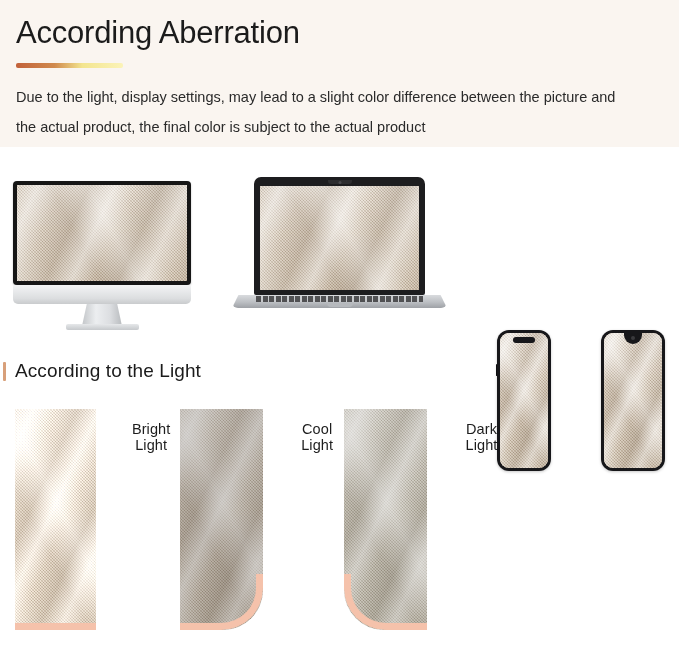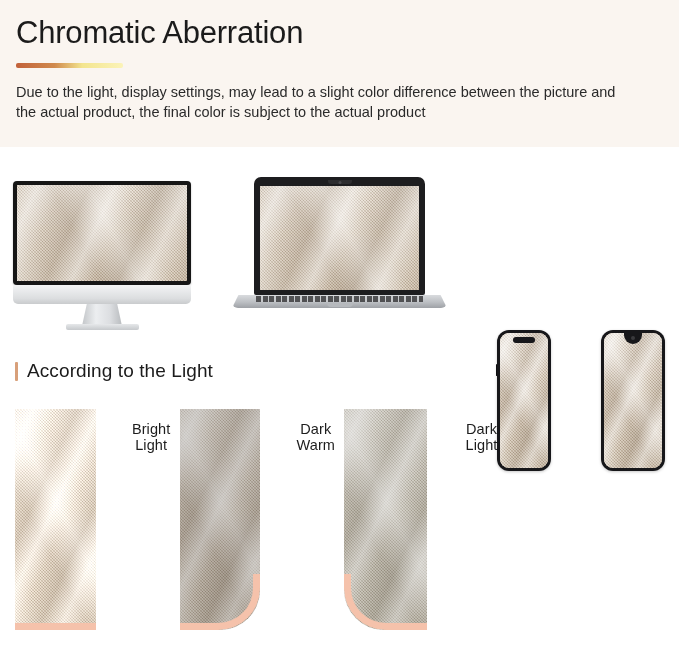--- a/index.html
+++ b/index.html
@@ -50,21 +50,21 @@
     border-radius: 2px;
     background: linear-gradient(90deg, #c2613a 0%, #d08a4e 36%, #f3e58f 62%, #fbf3b8 100%);
   }
 
   .intro {
     position: absolute;
     left: 16px;
     top: 82px;
     width: 615px;
     font-size: 14.5px;
-    line-height: 20px;
+    line-height: 30px;
     color: #2a2a2a;
     font-weight: 400;
   }
 
   
   .devices {
     position: absolute;
     left: 0; top: 147px;
     width: 679px;
     height: 200px;
@@ -230,21 +230,21 @@
   .side-btn {
     position: absolute; left: -1.5px; top: 34px;
     width: 1.5px; height: 12px;
     background: #0e0e10;
     border-radius: 1px;
   }
 
   
   .section-heading {
     position: absolute;
-    left: 15px;
+    left: 3px;
     top: 360px;
     display: flex;
     align-items: center;
     gap: 9px;
   }
   .heading-tick {
     width: 3px;
     height: 19px;
     background: #d8a07a;
     border-radius: 1px;
@@ -318,21 +318,21 @@
     color: #1d1d1d;
     letter-spacing: 0.1px;
   }
 </style>
 </head>
 <body>
 
 <div class="page">
 
   <div class="header-band">
-    <div class="title">Chromatic Aberration</div>
+    <div class="title">According Aberration</div>
 
     <div class="accent-gradient"></div>
 
     <div class="intro">Due to the light, display settings, may lead to a slight color difference between the picture and the actual product, the final color is subject to the actual product</div>
   </div>
 
   <div class="devices">
 
     <div class="monitor">
       <div class="monitor-bezel">
@@ -395,21 +395,21 @@
       </div>
       <div class="swatch-label">Bright Light</div>
     </div>
 
 
     <div class="swatch-cell tone-dark corner-br">
       <div class="swatch-img">
         <div class="fabric"></div>
         <div class="swatch-rim"></div>
       </div>
-      <div class="swatch-label">Dark Warm</div>
+      <div class="swatch-label">Cool Light</div>
     </div>
 
     <div class="swatch-cell tone-cool corner-bl">
       <div class="swatch-img">
         <div class="fabric"></div>
         <div class="swatch-rim"></div>
       </div>
       <div class="swatch-label">Dark Light</div>
     </div>
 

